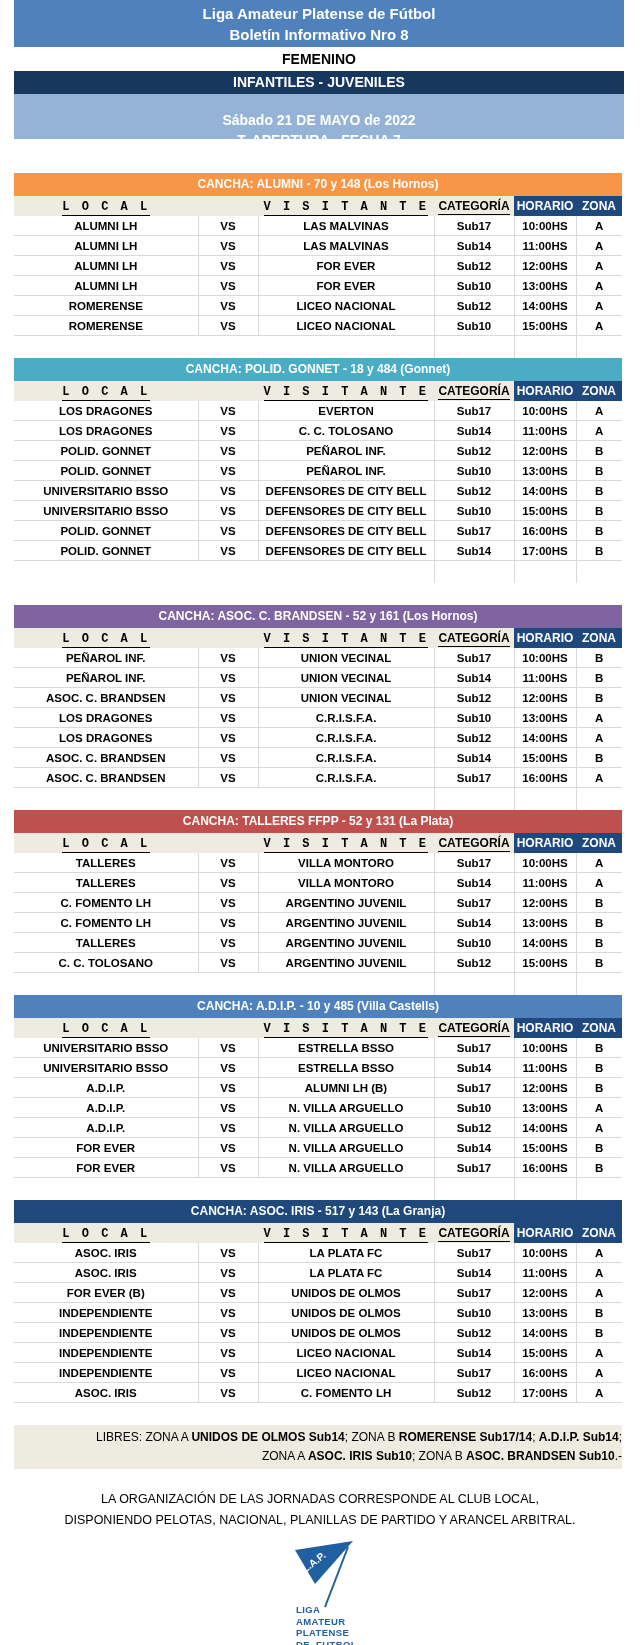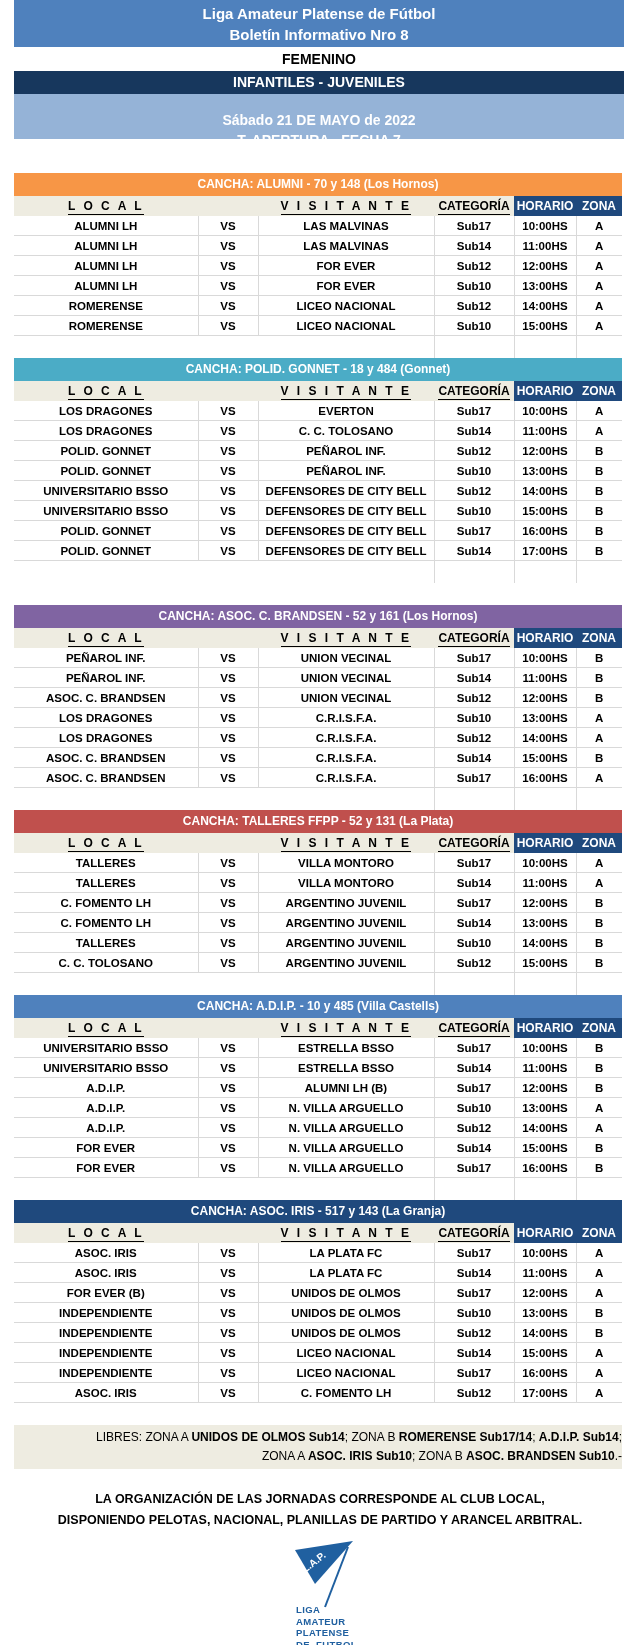--- a/index.html
+++ b/index.html
@@ -16,37 +16,37 @@
   .venues{margin-top:34px;}
   .venue{margin-left:14px;width:608px;}
   .venue-header{height:23px;line-height:23px;text-align:center;color:#fff;font-weight:bold;font-size:12px;}
   table.sched{width:608px;border-collapse:collapse;table-layout:fixed;}
   table.sched col.w-local{width:184px;} table.sched col.w-vs{width:60px;}
   table.sched col.w-visitante{width:176px;} table.sched col.w-categoria{width:80px;}
   table.sched col.w-horario{width:62px;} table.sched col.w-zona{width:46px;}
   tr.colhdr td{height:20px;background:#EEECE1;text-align:center;font-weight:bold;font-size:12px;color:#000;padding:0;}
   tr.colhdr td.navy{background:#1F497D;color:#fff;}
   tr.colhdr .u{border-bottom:1.5px solid #000;padding-bottom:1px;}
-  tr.colhdr .sp{letter-spacing:2.5px;}
+  tr.colhdr .sp{letter-spacing:2.5px;font-family:Liberation Mono, monospace;}
   table.sched td{overflow:hidden;white-space:nowrap;}
   tbody.rows td{
     height:19px;text-align:center;font-weight:bold;font-size:11.5px;color:#000;
     border-bottom:1px solid #D9D9D9;padding:0;background:#fff;
   }
   tbody.rows td.c-local,tbody.rows td.c-vs,tbody.rows td.c-visitante,
   tbody.rows td.c-categoria,tbody.rows td.c-horario{border-right:1px solid #D9D9D9;}
   .venue-gap{height:22px;position:relative;}
   .venue-gap i{position:absolute;top:0;bottom:0;width:1px;background:#D9D9D9;}
   .libres{
     margin-left:14px;width:608px;margin-top:22px;background:#EEECE1;
     text-align:right;font-size:12px;line-height:19px;color:#000;
     padding:3px 0;box-sizing:content-box;
   }
   .libres b{font-weight:bold;}
-  .note{margin-top:20px;text-align:center;font-weight:bold;font-size:12.5px;line-height:21px;color:#000;}
+  .note{margin-top:20px;text-align:center;font-weight:normal;font-size:12.5px;line-height:21px;color:#000;}
   .logo-wrap{margin-top:4px;margin-left:263px;width:135px;height:112px;}
   .footer-bar{margin-top:3px;margin-left:14px;width:626px;height:17px;background:#95B3D7;}
 </style>
 </head>
 <body>
 
 <div class="bar title-bar">
   <div>Liga Amateur Platense de Fútbol</div>
   <div>Boletín Informativo Nro 8</div>
 </div>

